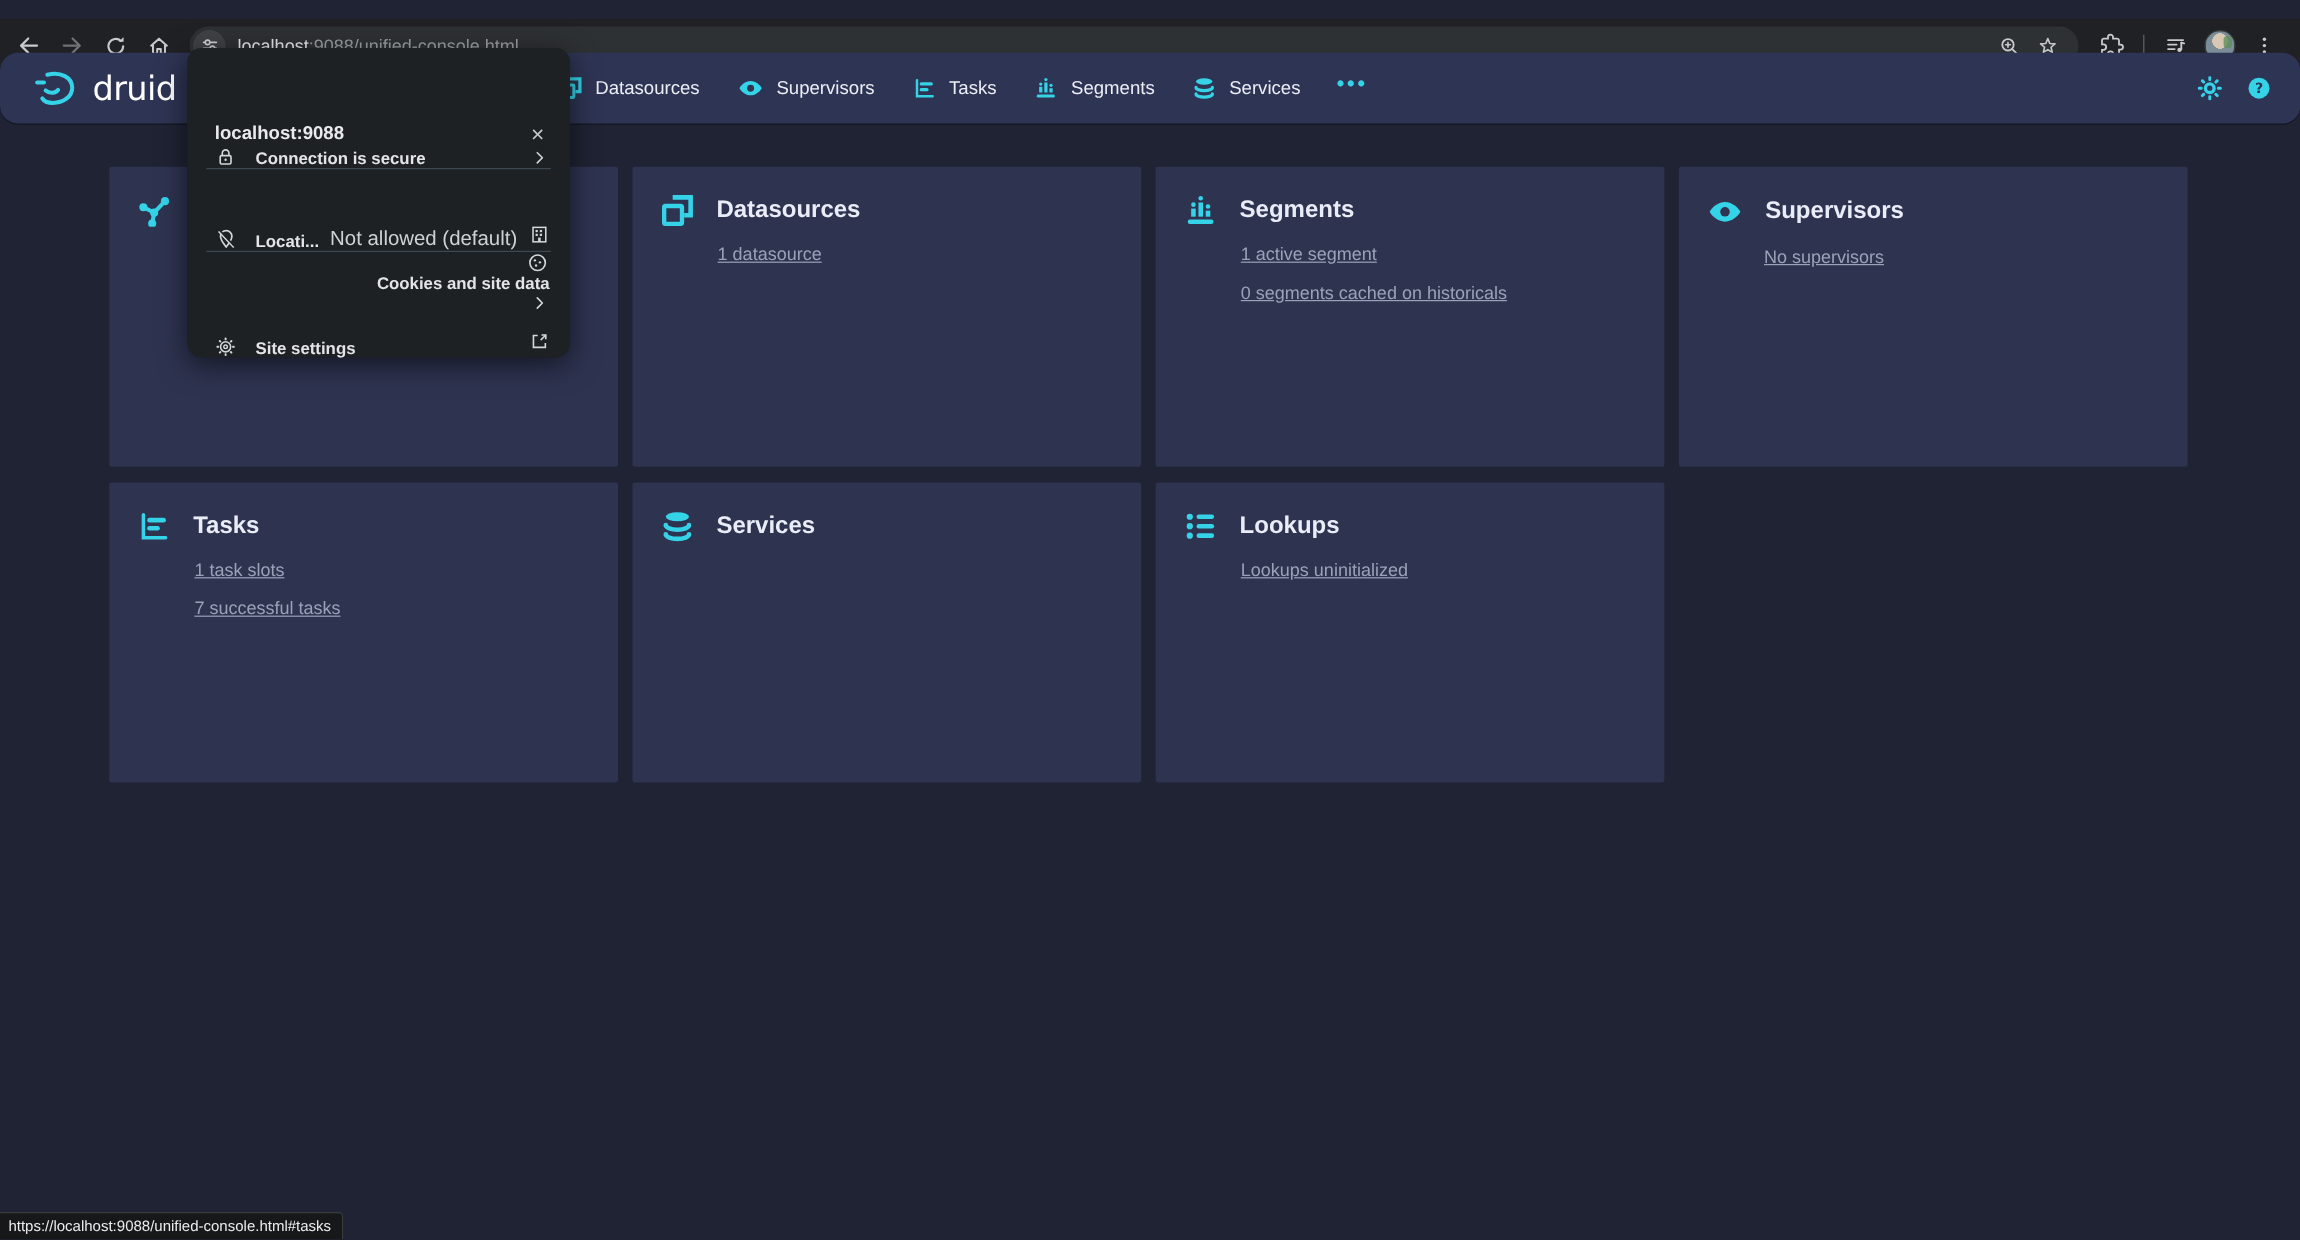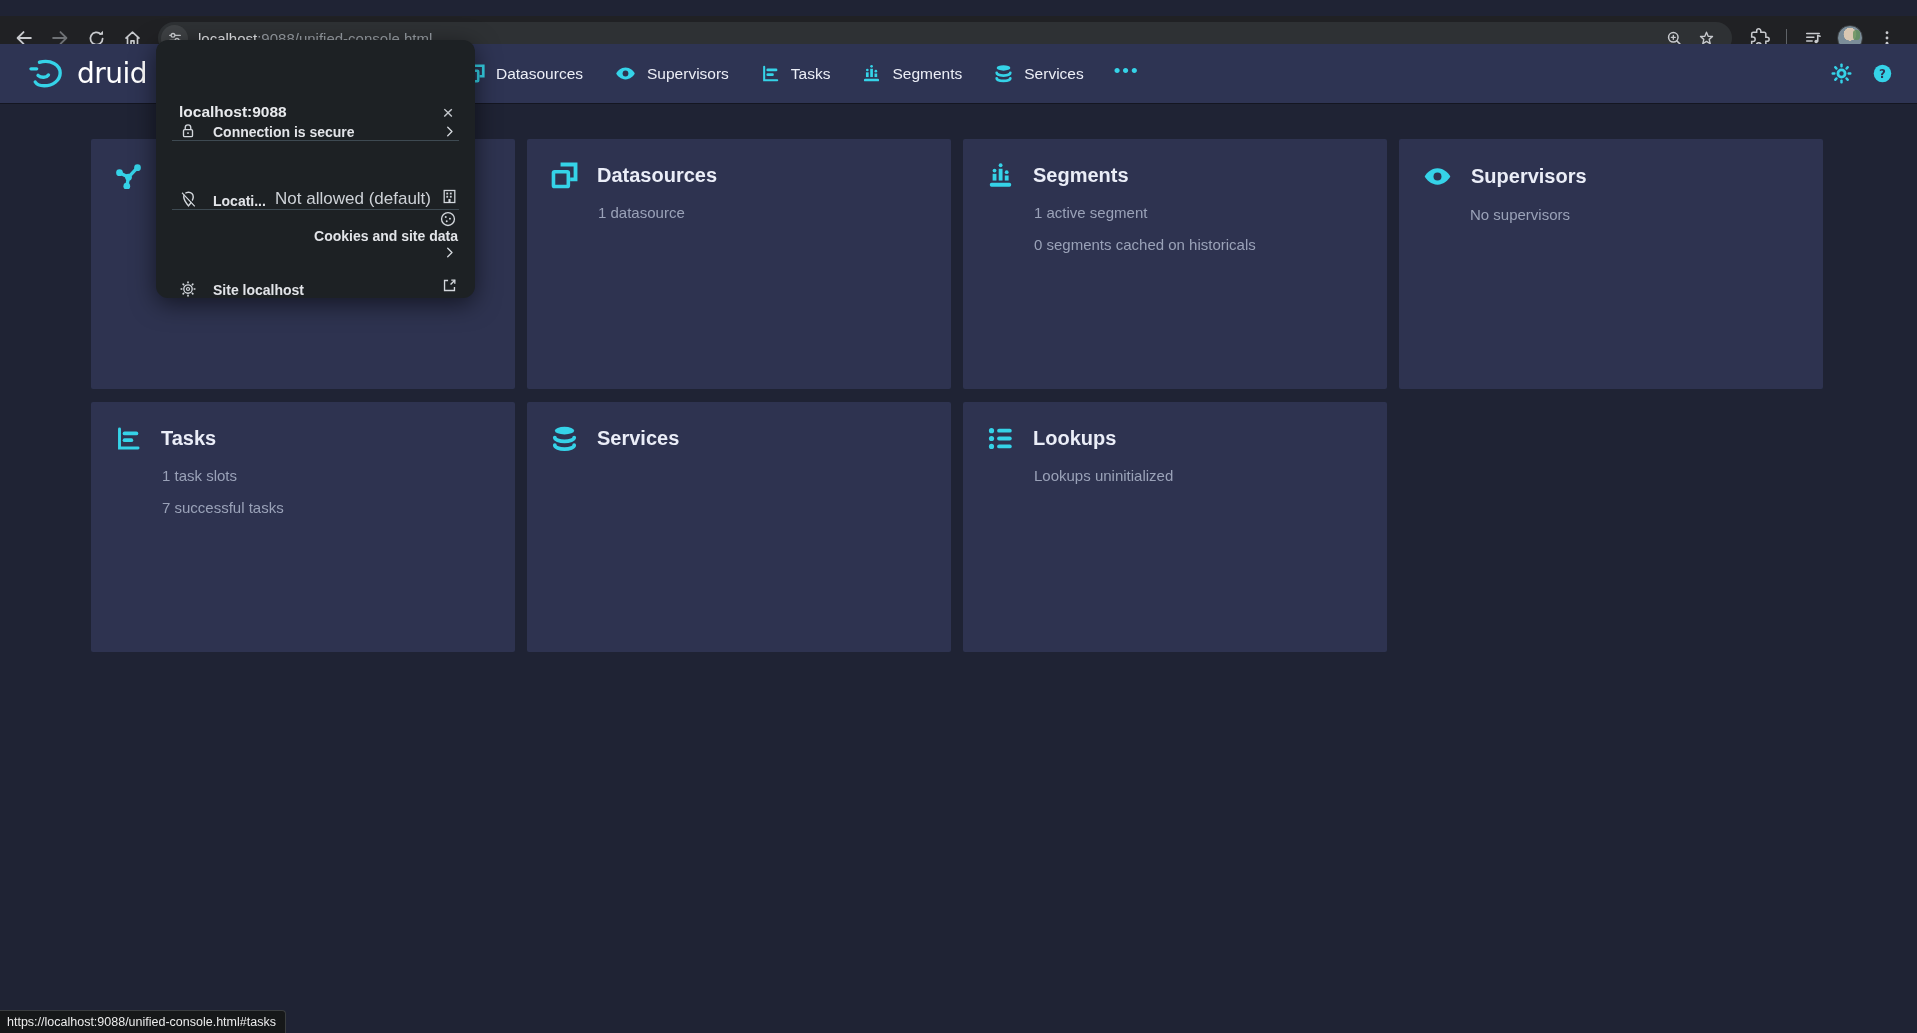--- a/index.html
+++ b/index.html
@@ -32,41 +32,42 @@
     background:radial-gradient(circle at 50% 34%, #d8c7b2 0 32%, #7b8d99 33% 72%, #55656e 73% 100%);
     border:1px solid #3a3d40; position:relative;
   }
   .avatar::after { content:""; position:absolute; right:2px; top:4px; width:7px; height:10px; background:#5f8f5a; border-radius:3px; opacity:.8; }
 
   
   .dnav {
     position:absolute; top:44px; left:0; right:0; height:59px;
     background:#2e3453; display:flex; align-items:center;
     box-shadow:0 1px 0 rgba(0,0,0,.35);
+    border-radius:15px;
   }
   .brand { display:flex; align-items:center; gap:11px; margin-left:28px; }
   .brand-word { color:#ffffff; font-size:28px; letter-spacing:-0.5px; font-family:"DejaVu Sans", sans-serif; }
   .nav-items { position:absolute; left:450px; top:0; bottom:0; display:flex; align-items:center; }
   .nav-item { display:flex; align-items:center; gap:11px; padding:0 16px; height:100%; cursor:pointer; }
   .nav-item .lbl { color:#eceef6; font-size:15.5px; }
   .nav-more { color:#35d3e8; font-size:19px; letter-spacing:2px; padding:0 14px; cursor:pointer; line-height:1; padding-bottom:6px; }
   .nav-right { position:absolute; right:24px; top:0; bottom:0; display:flex; align-items:center; gap:20px; }
   .cyan { color:#35d3e8; }
 
   
   .cards {
     position:absolute; left:91px; top:139px;
     display:grid; grid-template-columns:repeat(4,424px);
     grid-auto-rows:250px; column-gap:12px; row-gap:13px;
   }
   .card { background:#2e3350; border-radius:2px; padding:23px 24px; cursor:pointer; }
   .card-head { display:flex; align-items:center; gap:19px; }
   .card-title { color:#eaedf7; font-size:20px; font-weight:700; }
   .card-lines { margin:15px 0 0 47px; }
-  .card-lines div { color:#9aa2b8; font-size:15px; margin-bottom:15px; }
+  .card-lines div { color:#9aa2b8; font-size:15px; margin-bottom:15px;text-decoration:underline; }
   .cicon { color:#35d3e8; flex:0 0 auto; }
 
   
   .popup {
     position:absolute; left:156px; top:40px; width:319px; height:258px; z-index:100;
     background:#1d2124; border-radius:12px; box-shadow:0 6px 24px rgba(0,0,0,.55);
     color:#e2e4e8;
   }
   .pp-title { position:absolute; left:23px; top:63px; font-size:15.5px; font-weight:700; color:#e8eaed; }
   .pp-close { position:absolute; right:14px; top:60px; width:26px; height:26px; display:flex; align-items:center; justify-content:center; color:#c3c7cc; font-size:19px; cursor:pointer; border-radius:50%; }
@@ -462,21 +463,21 @@
             <rect x="10.9" y="1.8" width="2.2" height="3" rx="1" transform="rotate(45 12 12)"></rect>
             <rect x="10.9" y="1.8" width="2.2" height="3" rx="1" transform="rotate(90 12 12)"></rect>
             <rect x="10.9" y="1.8" width="2.2" height="3" rx="1" transform="rotate(135 12 12)"></rect>
             <rect x="10.9" y="1.8" width="2.2" height="3" rx="1" transform="rotate(180 12 12)"></rect>
             <rect x="10.9" y="1.8" width="2.2" height="3" rx="1" transform="rotate(225 12 12)"></rect>
             <rect x="10.9" y="1.8" width="2.2" height="3" rx="1" transform="rotate(270 12 12)"></rect>
             <rect x="10.9" y="1.8" width="2.2" height="3" rx="1" transform="rotate(315 12 12)"></rect>
           </g>
         </svg>
     </span>
-    <span class="rlbl">Site localhost</span>
+    <span class="rlbl">Site settings</span>
     <span class="spacer"></span>
     <span>
       <svg width="17" height="17" viewBox="0 0 24 24">
           <path d="M10 5H5v14h14v-5" fill="none" stroke="#d3d7dc" stroke-width="1.9"></path>
           <path d="M13.5 10.5 19.5 4.5" stroke="#d3d7dc" stroke-width="1.9"></path>
           <path d="M14.5 4.5h5v5" fill="none" stroke="#d3d7dc" stroke-width="1.9"></path>
         </svg>
     </span>
   </div>
 </div>

